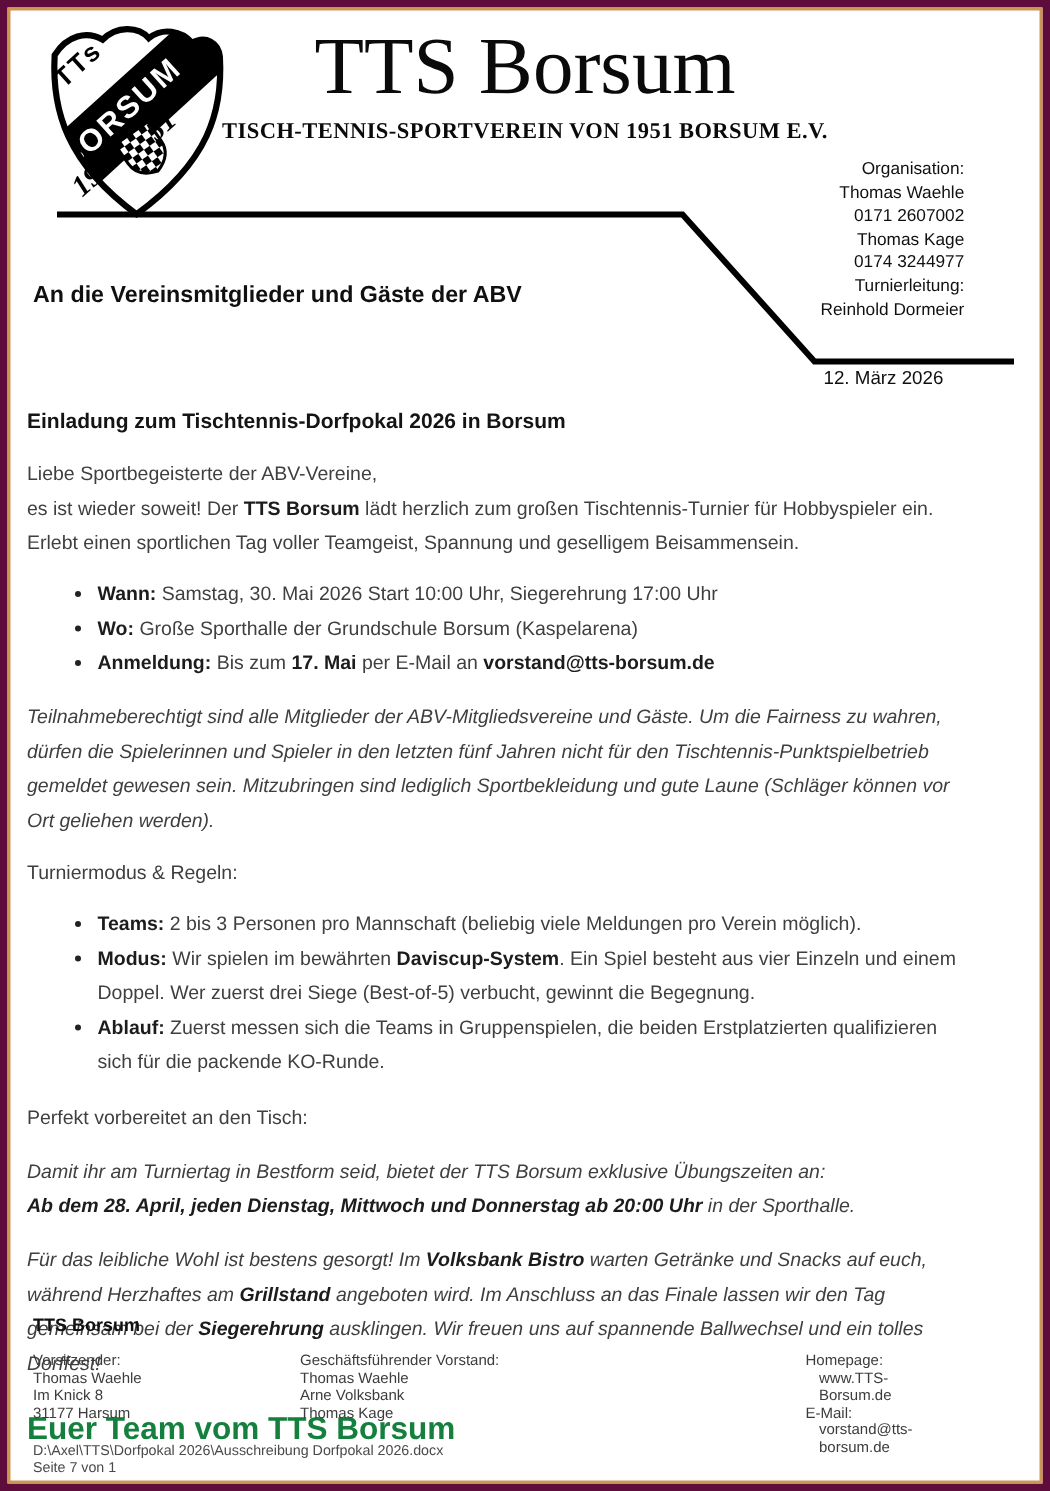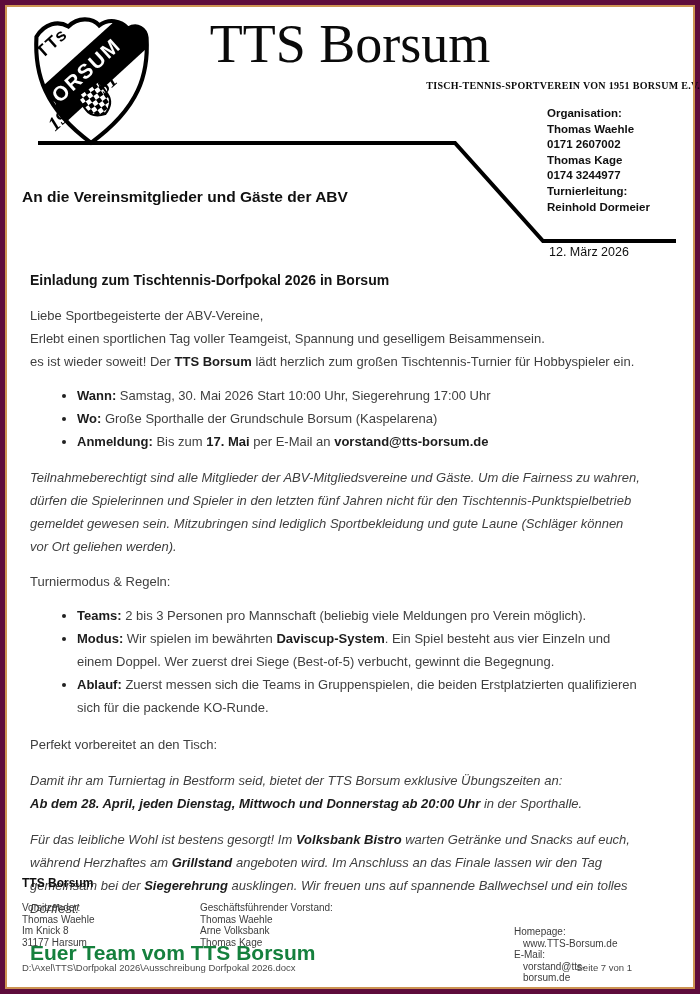--- a/index.html
+++ b/index.html
@@ -10,52 +10,52 @@
   }
   .border-inner { position:absolute; inset:5px; border:2px solid #cd9452; pointer-events:none; z-index:5; }
 
   
   .crest { position:absolute; left:18px; top:10px; width:146px; height:140px; }
   .title {
     position:absolute; top:16px; left:0; right:0; text-align:center;
     font-family:"Liberation Serif", serif; font-size:54px; line-height:1.05; color:#0a0a0a;
   }
   .subtitle {
-    position:absolute; top:80px; left:0; right:0; text-align:right;
-    font-family:"Liberation Serif", serif; font-size:10px; font-weight:700; letter-spacing:.3px; color:#0a0a0a;
+    position:absolute; top:80px; left:0; right:0; text-align:center;
+    font-family:"Liberation Serif", serif; font-size:15px; font-weight:700; letter-spacing:.3px; color:#0a0a0a;
   }
   .rule { position:absolute; top:0; left:0; width:700px; height:260px; pointer-events:none; }
   .contact {
     position:absolute; left:547px; top:106px;
-    font-size:11.5px; font-weight:700; line-height:15.6px; color:#101010;
+    font-size:11.5px; font-weight:400; line-height:15.6px; color:#101010;text-align:right;
   }
   .date { position:absolute; left:549px; top:245px; font-size:12.5px; font-weight:400; color:#101010; }
   .recipient { position:absolute; left:22px; top:188px; font-size:15.5px; font-weight:700; color:#101010;text-align:center; }
 
   
-  .content { position:absolute; top:264px; left:0; right:0; padding:0 58px 0 30px; color:#3f3f3f; font-size:13px; }
+  .content { position:absolute; top:264px; left:0; right:0; padding:0 58px 0 18px; color:#3f3f3f; font-size:13px; }
   .subject { margin:8px 0 0; font-size:14px; font-weight:700; color:#141414; }
   .para { margin:0; line-height:23px; }
   .mt16 { margin-top:16px; } .mt13 { margin-top:13px;font-style:italic; } .mt12 { margin-top:12px; }
   .mt14 { margin-top:14px; } .mt8 { margin-top:8px; }
   .b { font-weight:700; color:#1c1c1c; }
   ul.bullets { margin:11px 0 0; padding-left:47px; }
   ul.bullets li { line-height:23px; }
   ul.bullets li::marker { color:#222; }
   .closing { margin-top:21px; font-size:21px; font-weight:700; color:#15803d; }
 
   
   .footer { position:absolute; top:876px; left:22px; right:68px; height:80px; color:#3c3c3c; }
   .f-titles { display:flex; justify-content:space-between; font-size:12px; font-weight:700; color:#101010; }
   .f-col { position:absolute; top:26px; font-size:10px; line-height:11.5px; }
-  .c1 { left:0; } .c2 { left:178px; } .c3 { left:492px;margin-top:24px; }
+  .c1 { left:0; } .c2 { left:178px; } .c3 { left:515px; }
   .c3 div:nth-child(even) { padding-left:9px; }
   .pagebar {
     position:absolute; top:962px; left:22px; right:68px;
-    display:flex; justify-content:space-between; font-size:9.5px; color:#4a4a4a;
+    display:flex; justify-content:flex-start; font-size:9.5px; color:#4a4a4a;flex-direction:column;
   }
 </style>
 </head>
 <body>
 
 <div class="page">
   <div class="border-inner"></div>
 
   <svg class="crest" viewBox="0 0 140 136" aria-hidden="true">
     <defs>
@@ -99,22 +99,22 @@
       <div>Turnierleitung:</div>
       <div>Reinhold Dormeier</div>
     </div>
   <div class="date">12. März 2026</div>
   <div class="recipient">An die Vereinsmitglieder und Gäste der ABV</div>
 
   <main class="content">
     <h1 class="subject">Einladung zum Tischtennis-Dorfpokal 2026 in Borsum</h1>
     <div class="para mt16">
         <div><span>Liebe Sportbegeisterte der ABV-Vereine,</span></div>
+        <div><span>es ist wieder soweit! Der </span><span class="b">TTS Borsum</span><span> lädt herzlich zum großen Tischtennis-Turnier für Hobbyspieler ein.</span></div>
         <div><span>Erlebt einen sportlichen Tag voller Teamgeist, Spannung und geselligem Beisammensein.</span></div>
-        <div><span>es ist wieder soweit! Der </span><span class="b">TTS Borsum</span><span> lädt herzlich zum großen Tischtennis-Turnier für Hobbyspieler ein.</span></div>
       </div>
     <ul class="bullets">
         <li><span class="b">Wann:</span><span> Samstag, 30. Mai 2026 Start 10:00 Uhr, Siegerehrung 17:00 Uhr</span></li>
         <li><span class="b">Wo:</span><span> Große Sporthalle der Grundschule Borsum (Kaspelarena)</span></li>
         <li><span class="b">Anmeldung:</span><span> Bis zum </span><span class="b">17. Mai</span><span> per E-Mail an </span><span class="b">vorstand@tts-borsum.de</span></li>
       </ul>
     <div class="para mt13">
         <div><span>Teilnahmeberechtigt sind alle Mitglieder der ABV-Mitgliedsvereine und Gäste. Um die Fairness zu wahren, dürfen die Spielerinnen und Spieler in den letzten fünf Jahren nicht für den Tischtennis-Punktspielbetrieb gemeldet gewesen sein. Mitzubringen sind lediglich Sportbekleidung und gute Laune (Schläger können vor Ort geliehen werden).</span></div>
       </div>
     <div class="para mt12">Turniermodus &amp; Regeln:</div>

